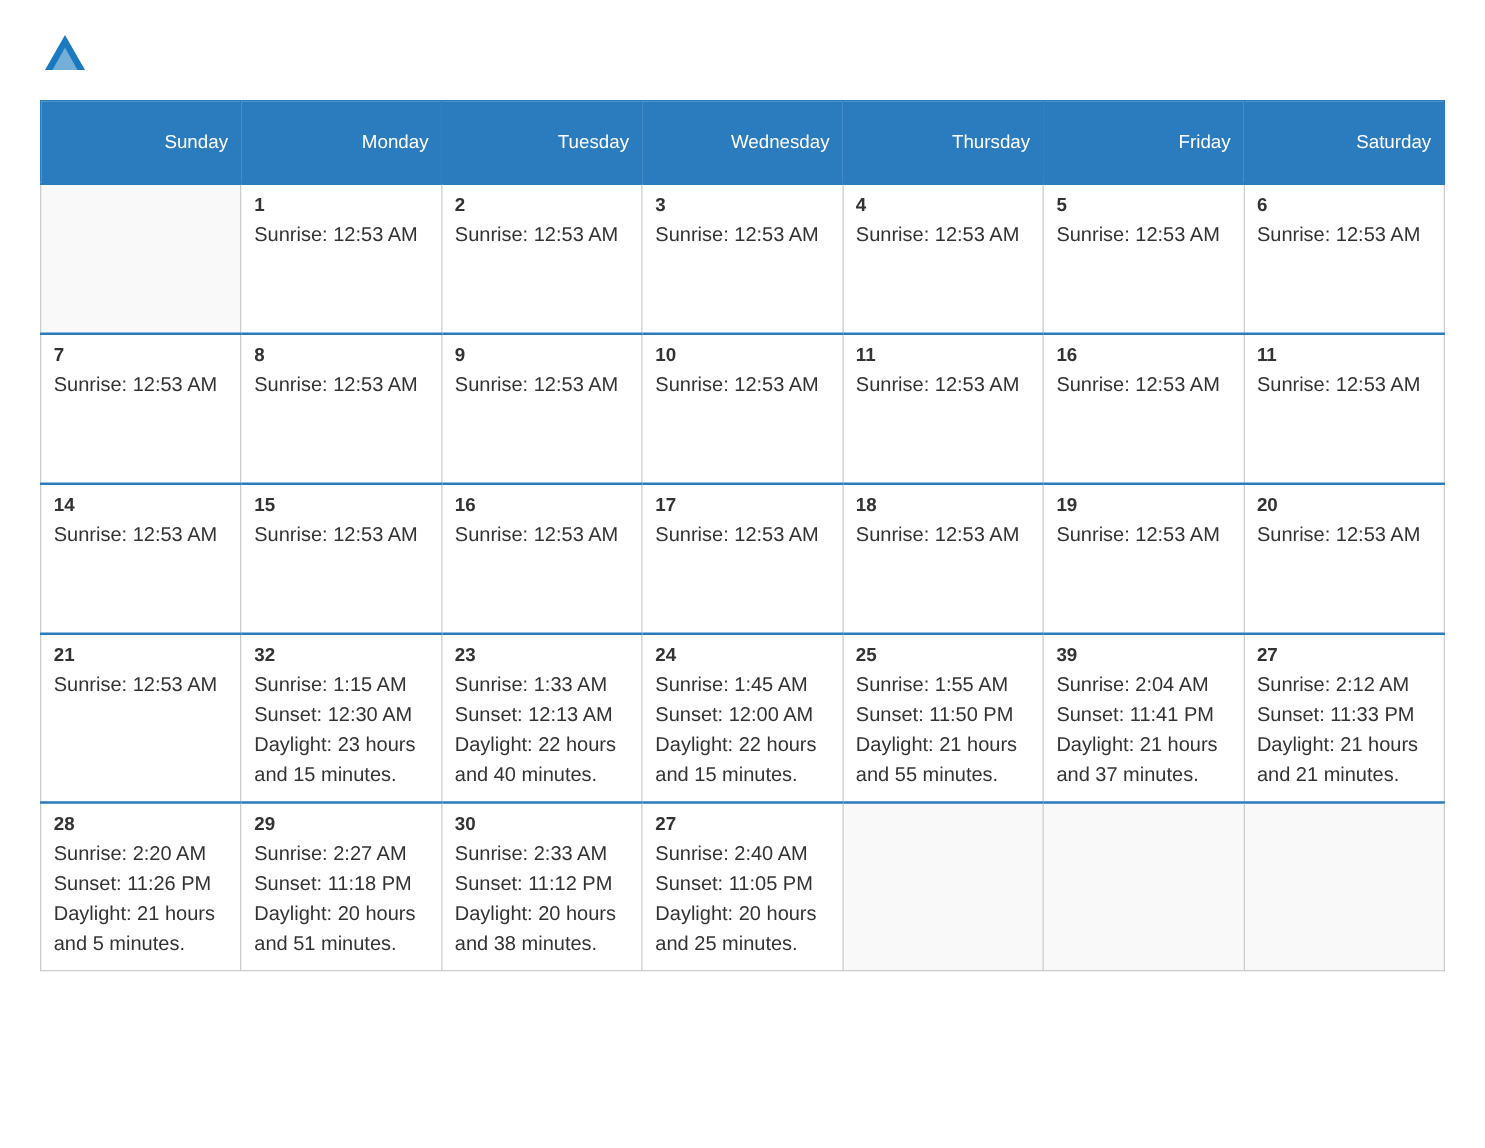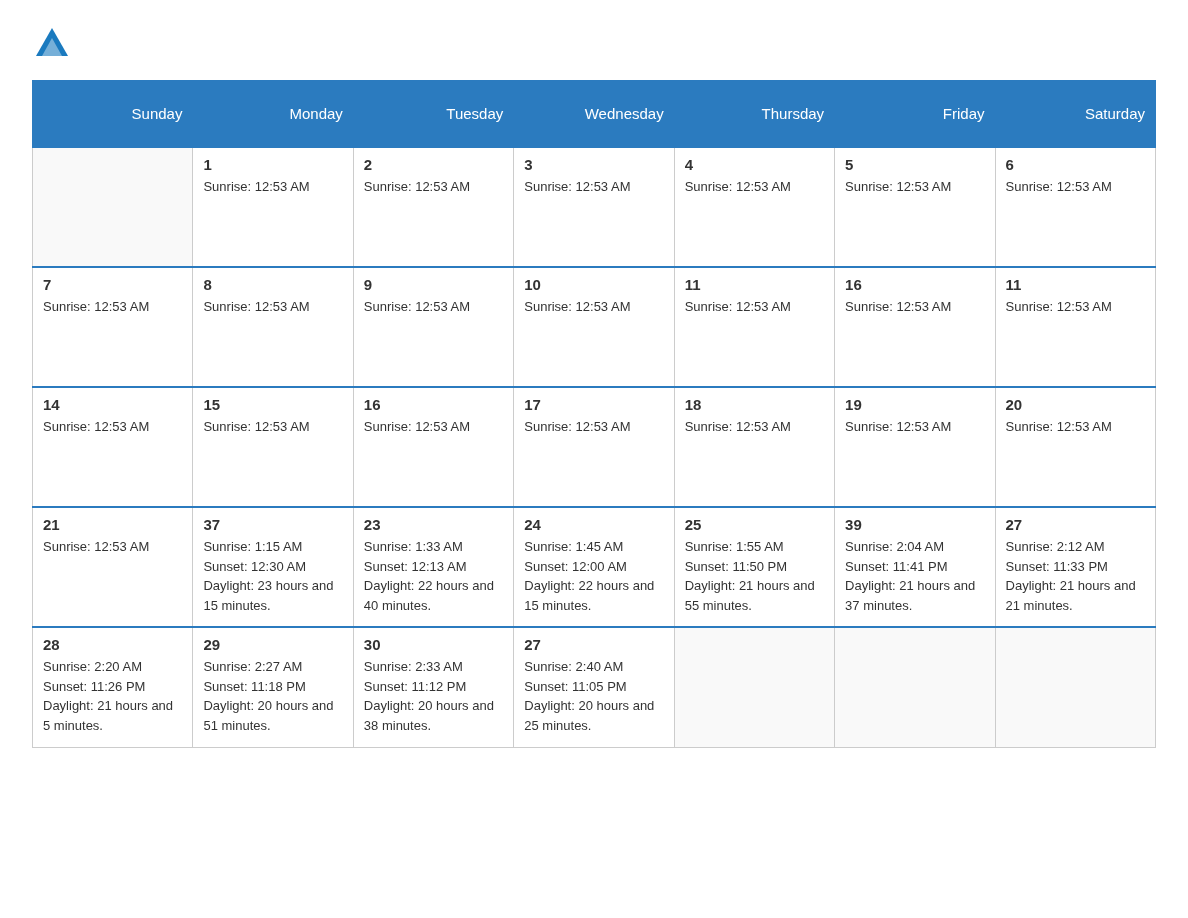--- a/index.html
+++ b/index.html
@@ -65,21 +65,21 @@
     .calendar td.empty {
       background: #f9f9f9;
     }
     .day-num {
       font-size: 15px;
       font-weight: bold;
       margin-bottom: 4px;
       display: block;
     }
     .day-info {
-      font-size: 13px;
+      font-size: 16px;
       color: #333;
       line-height: 1.5;
     }
     
     .logo-svg {
       display: inline-block;
       vertical-align: middle;
     }
   </style>
 </head>
@@ -200,21 +200,21 @@
           <span class="day-num">20</span>
           <div class="day-info">Sunrise: 12:53 AM</div>
         </td>
       </tr>
       <tr>
         <td>
           <span class="day-num">21</span>
           <div class="day-info">Sunrise: 12:53 AM</div>
         </td>
         <td>
-          <span class="day-num">37</span>
+          <span class="day-num">32</span>
           <div class="day-info">Sunrise: 1:15 AM<br>Sunset: 12:30 AM<br>Daylight: 23 hours and 15 minutes.</div>
         </td>
         <td>
           <span class="day-num">23</span>
           <div class="day-info">Sunrise: 1:33 AM<br>Sunset: 12:13 AM<br>Daylight: 22 hours and 40 minutes.</div>
         </td>
         <td>
           <span class="day-num">24</span>
           <div class="day-info">Sunrise: 1:45 AM<br>Sunset: 12:00 AM<br>Daylight: 22 hours and 15 minutes.</div>
         </td>

